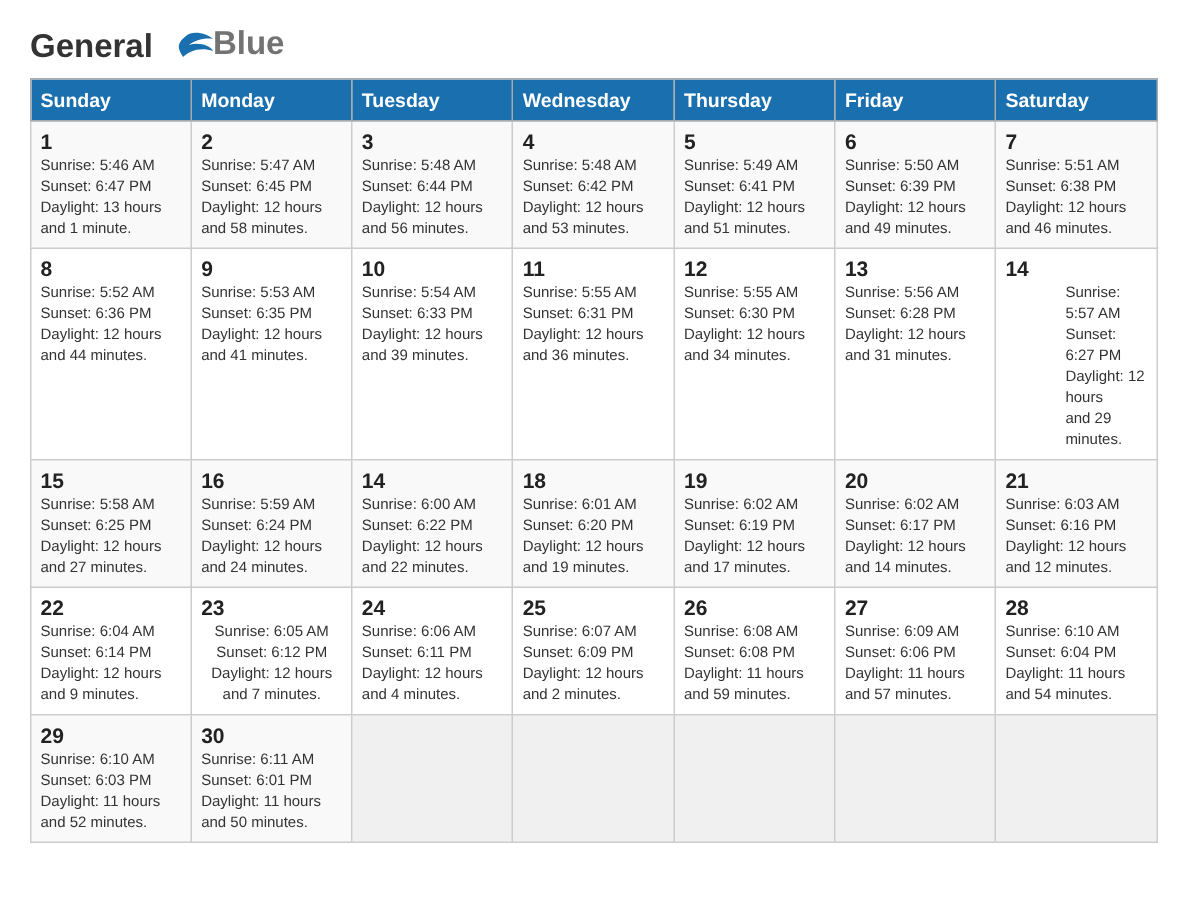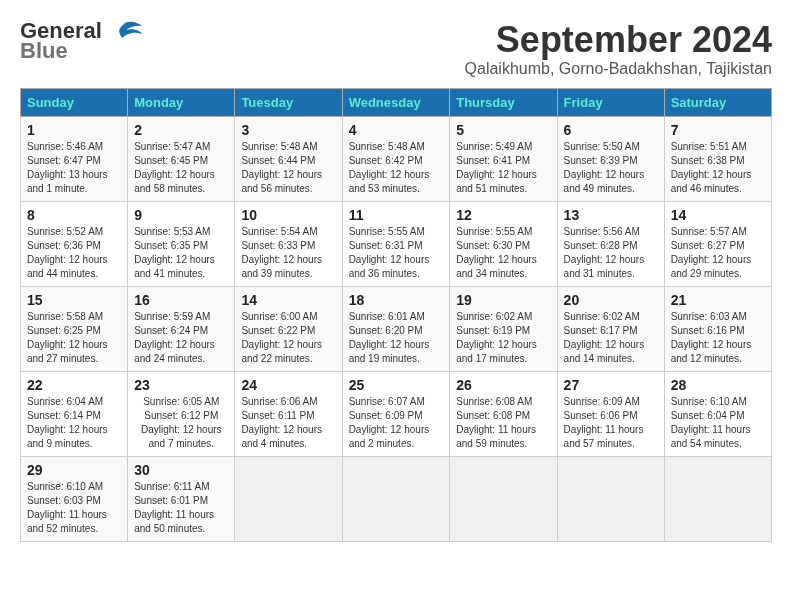--- a/index.html
+++ b/index.html
@@ -11,21 +11,21 @@
       padding: 20px;
     }
     .header-area {
       display: flex;
       justify-content: space-between;
       align-items: flex-start;
       margin-bottom: 10px;
     }
     .logo {
       display: flex;
-      flex-direction: column;
+      flex-direction: row;
       align-items: flex-start;
     }
     .title-area {
       text-align: right;
     }
     .month-title {
       font-size: 36px;
       font-weight: bold;
       color: #333;
       line-height: 1.1;
@@ -34,21 +34,21 @@
       font-size: 16px;
       color: #555;
     }
     table {
       width: 100%;
       border-collapse: collapse;
       font-size: 11px;
     }
     thead tr th {
       background-color: #1a6faf;
-      color: #5eead4;
+      color: #ffffff;
       font-weight: bold;
       text-align: left;
       padding: 6px 6px;
       font-size: 13px;
       border: 1px solid #aaa;
     }
     tbody tr td {
       border: 1px solid #ccc;
       vertical-align: top;
       padding: 5px 6px;
@@ -88,24 +88,20 @@
     <div class="logo-wrapper">
       <div style="font-size:22px;font-weight:bold;color:#333;line-height:1;">
         <span style="color:#333;">General</span>
       </div>
       <svg width="36" height="22" viewBox="0 0 36 22">
         <path d="M18 4 C22 0, 32 2, 36 6 C30 5, 24 7, 20 10 C26 8, 34 10, 36 14 C28 11, 20 14, 16 18 C14 14, 10 10, 18 4Z" fill="#1a6faf"></path>
       </svg>
     </div>
     <div style="font-size:22px;font-weight:bold;color:#737373;line-height:1;margin-top:-2px;">Blue</div>
   </div>
-  <div class="title-area">
-    <div class="month-title">September 2024</div>
-    <div class="location">Qalaikhumb, Gorno-Badakhshan, Tajikistan</div>
-  </div>
 </div>
 
 <table>
   <thead>
     <tr id="weekday-header">
         <th>Sunday</th>
         <th>Monday</th>
         <th>Tuesday</th>
         <th>Wednesday</th>
         <th>Thursday</th>
@@ -203,21 +199,21 @@
         </td>
         <td>
           <span class="day-num">13</span>
           <div class="day-info" style="white-space: pre-line;">Sunrise: 5:56 AM
 Sunset: 6:28 PM
 Daylight: 12 hours
 and 31 minutes.</div>
         </td>
         <td>
           <span class="day-num">14</span>
-          <div class="day-info" style="white-space: pre-line;">Sunrise: 5:57 AM
+          <div class="day-info" style="white-space: pre-line; margin-left: 40px;">Sunrise: 5:57 AM
 Sunset: 6:27 PM
 Daylight: 12 hours
 and 29 minutes.</div>
         </td>
       </tr>
       <tr>
         <td>
           <span class="day-num">15</span>
           <div class="day-info" style="white-space: pre-line;">Sunrise: 5:58 AM
 Sunset: 6:25 PM

